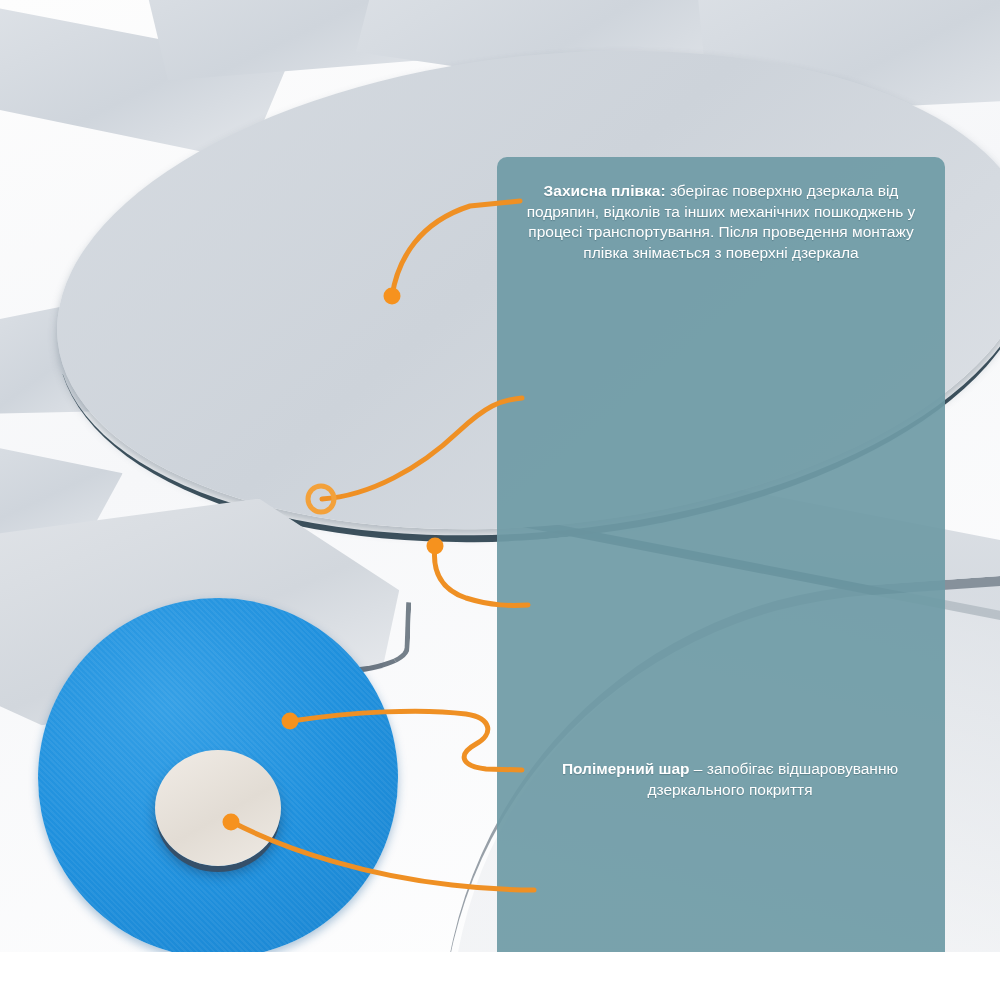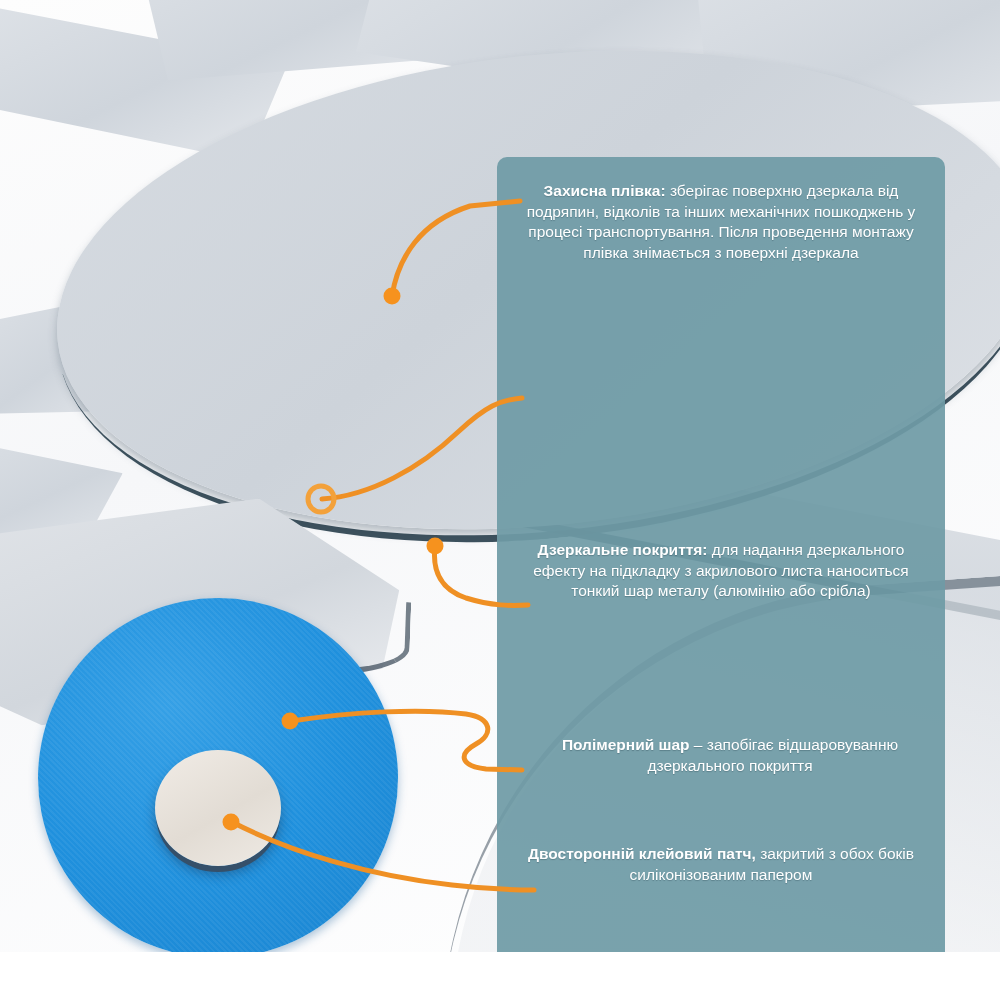--- a/index.html
+++ b/index.html
@@ -186,21 +186,21 @@
     font-size: 15.5px;
     line-height: 1.33;
     text-shadow: 0 1px 1px rgba(40,70,80,.35);
   }
   .block b {
     font-weight: bold;
   }
   .b1 { top: 24px; }
   .b2 { top: 222px; }
   .b3 { top: 383px; }
-  .b4 { top: 578px; padding-left: 32px; }
+  .b4 { top: 602px; padding-left: 32px; }
   .b5 { top: 687px; }
 
   
   .leaders {
     position: absolute;
     inset: 0;
     pointer-events: none;
   }
 </style>
 </head>
@@ -250,27 +250,21 @@
     <circle cx="231" cy="822" r="8.5" fill="#f6921e"></circle>
   </svg>
 
   <div class="blocks">
 
     <div class="block b1">
       <b>Захисна плівка:</b><span> зберігає поверхню дзеркала від подряпин, відколів та інших механічних пошкоджень у процесі транспортування. Після проведення монтажу плівка знімається з поверхні дзеркала</span>
     </div>
 
 
-    <div class="block b3">
-      <b>Дзеркальне покриття:</b><span> для надання дзеркального ефекту на підкладку з акрилового листа наноситься тонкий шар металу (алюмінію або срібла)</span>
-    </div>
 
     <div class="block b4">
       <b>Полімерний шар</b><span> – запобігає відшаровуванню дзеркального покриття</span>
     </div>
 
-    <div class="block b5">
-      <b>Двосторонній клейовий патч,</b><span> закритий з обох боків силіконізованим папером</span>
-    </div>
 
   </div>
 
 </div>
 
 </body></html>

